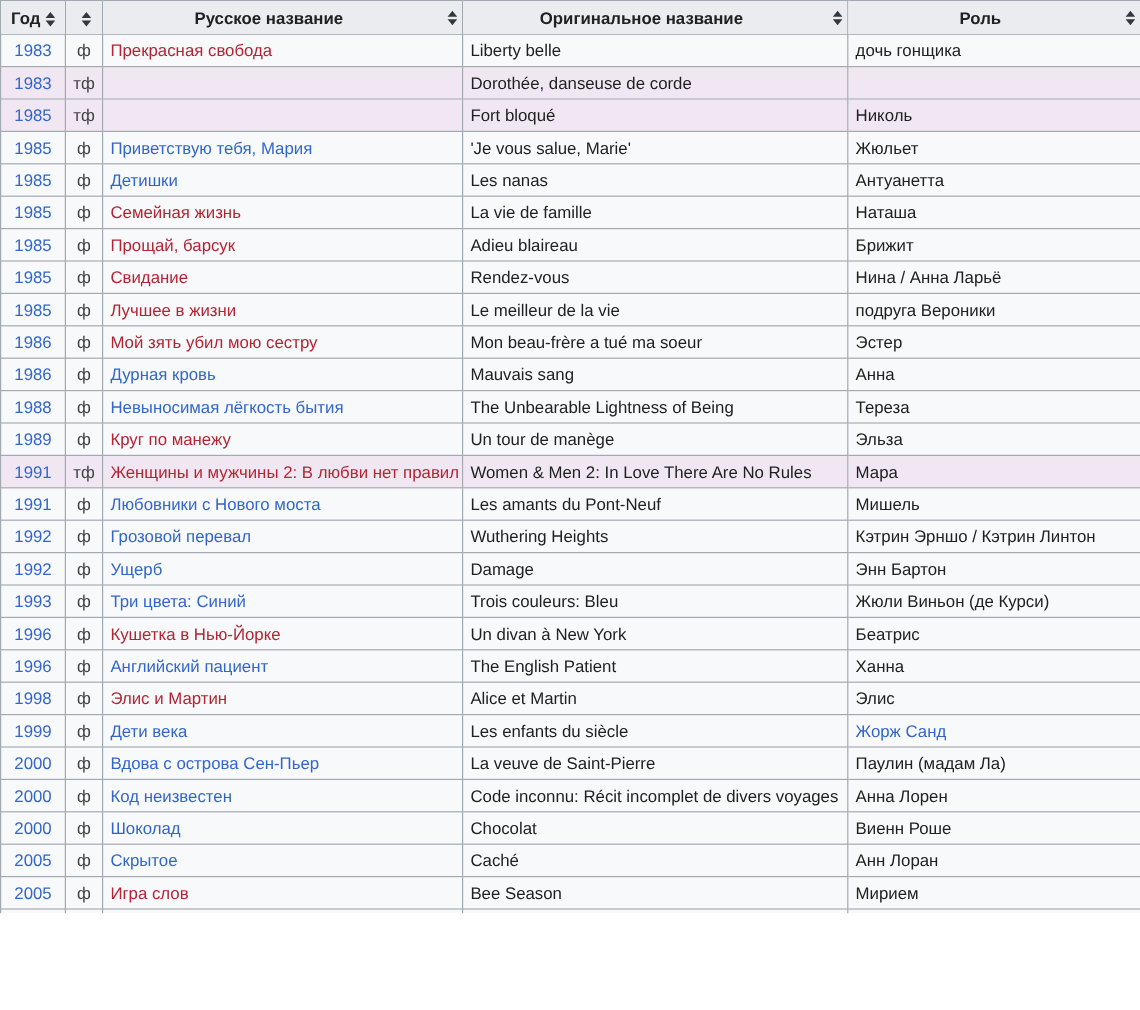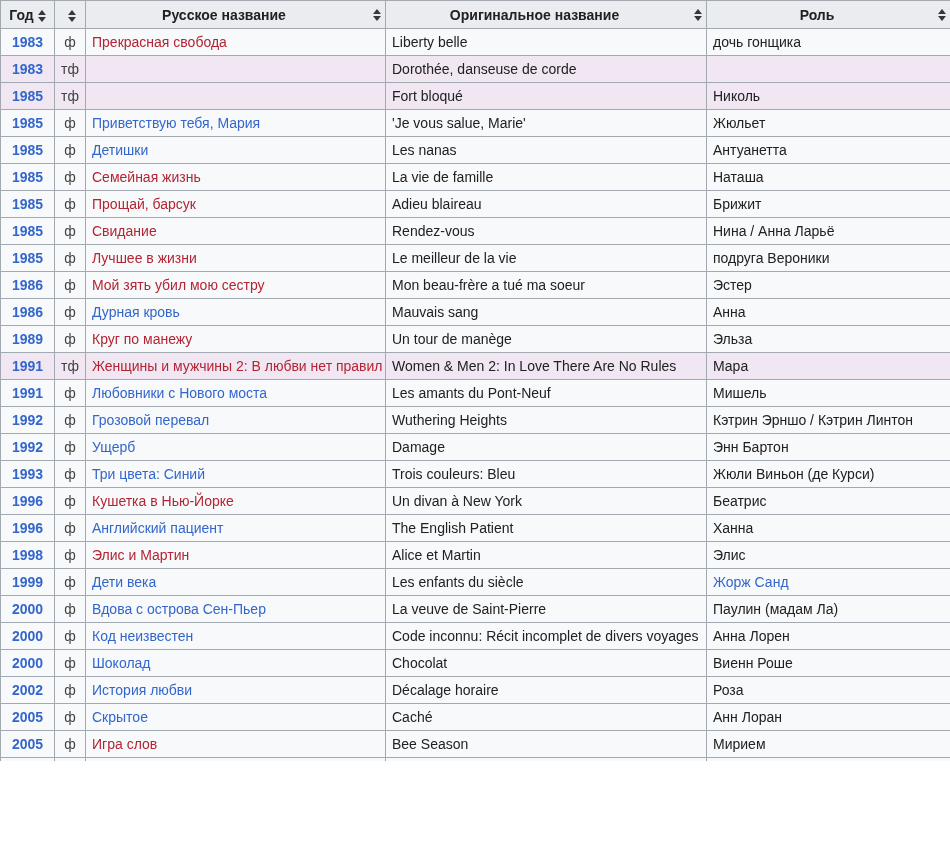--- a/index.html
+++ b/index.html
@@ -31,21 +31,21 @@
     position:relative;
     cursor:pointer;
   }
   thead th.w-icon{padding-right:27px;}
   tbody td{height:27px;padding:2px 6px;background:var(--row-bg);}
   tr.tv td{background:var(--tv-bg);}
   td.year-cell{text-align:center;}
   td.type-cell{text-align:center;color:#404244;}
   td.orig-cell{}
   .link{cursor:pointer;text-decoration:none;}
-  .year-link{color:var(--link-blue);font-weight:bold;}
+  .year-link{color:var(--link-blue);}
   .link-blue{color:var(--link-blue);}
   .link-red{color:var(--link-red);}
   .sort-icon{display:inline-block;vertical-align:middle;margin-left:4px;}
   .sort-icon.abs{position:absolute;right:4px;top:50%;transform:translateY(-50%);margin:0;}
   .tri-up,.tri-down{display:block;width:0;height:0;border-left:4px solid transparent;border-right:4px solid transparent;}
   .tri-up{border-bottom:5px solid #33383d;margin-bottom:2px;}
   .tri-down{border-top:5px solid #33383d;}
   tr.partial td{height:3px;padding:0;border-bottom:none;}
 </style>
 </head>
@@ -160,20 +160,27 @@
     <td class="role-cell">Эстер</td>
   </tr>
         <tr>
     <td class="year-cell"><span class="link year-link">1986</span></td>
     <td class="type-cell">ф</td>
     <td class="ru-cell"><span class="link link-blue">Дурная кровь</span></td>
     <td class="orig-cell">Mauvais sang</td>
     <td class="role-cell">Анна</td>
   </tr>
         <tr>
+    <td class="year-cell"><span class="link year-link">1988</span></td>
+    <td class="type-cell">ф</td>
+    <td class="ru-cell"><span class="link link-blue">Невыносимая лёгкость бытия</span></td>
+    <td class="orig-cell">The Unbearable Lightness of Being</td>
+    <td class="role-cell">Тереза</td>
+  </tr>
+        <tr>
     <td class="year-cell"><span class="link year-link">1989</span></td>
     <td class="type-cell">ф</td>
     <td class="ru-cell"><span class="link link-red">Круг по манежу</span></td>
     <td class="orig-cell">Un tour de manège</td>
     <td class="role-cell">Эльза</td>
   </tr>
         <tr class="tv">
     <td class="year-cell"><span class="link year-link">1991</span></td>
     <td class="type-cell">тф</td>
     <td class="ru-cell"><span class="link link-red">Женщины и мужчины 2: В любви нет правил</span></td>
@@ -251,27 +258,20 @@
     <td class="role-cell">Анна Лорен</td>
   </tr>
         <tr>
     <td class="year-cell"><span class="link year-link">2000</span></td>
     <td class="type-cell">ф</td>
     <td class="ru-cell"><span class="link link-blue">Шоколад</span></td>
     <td class="orig-cell">Chocolat</td>
     <td class="role-cell">Виенн Роше</td>
   </tr>
         <tr>
-    <td class="year-cell"><span class="link year-link">2002</span></td>
-    <td class="type-cell">ф</td>
-    <td class="ru-cell"><span class="link link-blue">История любви</span></td>
-    <td class="orig-cell">Décalage horaire</td>
-    <td class="role-cell">Роза</td>
-  </tr>
-        <tr>
     <td class="year-cell"><span class="link year-link">2005</span></td>
     <td class="type-cell">ф</td>
     <td class="ru-cell"><span class="link link-blue">Скрытое</span></td>
     <td class="orig-cell">Caché</td>
     <td class="role-cell">Анн Лоран</td>
   </tr>
         <tr>
     <td class="year-cell"><span class="link year-link">2005</span></td>
     <td class="type-cell">ф</td>
     <td class="ru-cell"><span class="link link-red">Игра слов</span></td>

